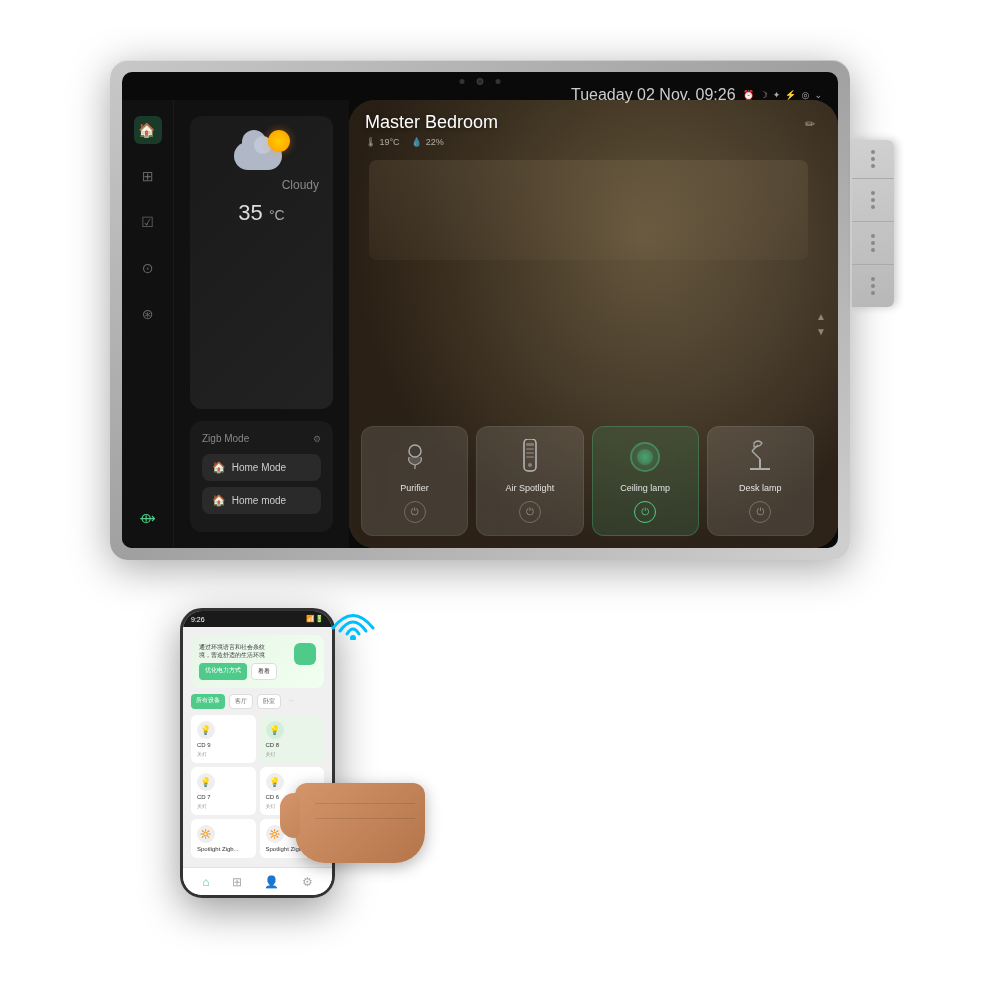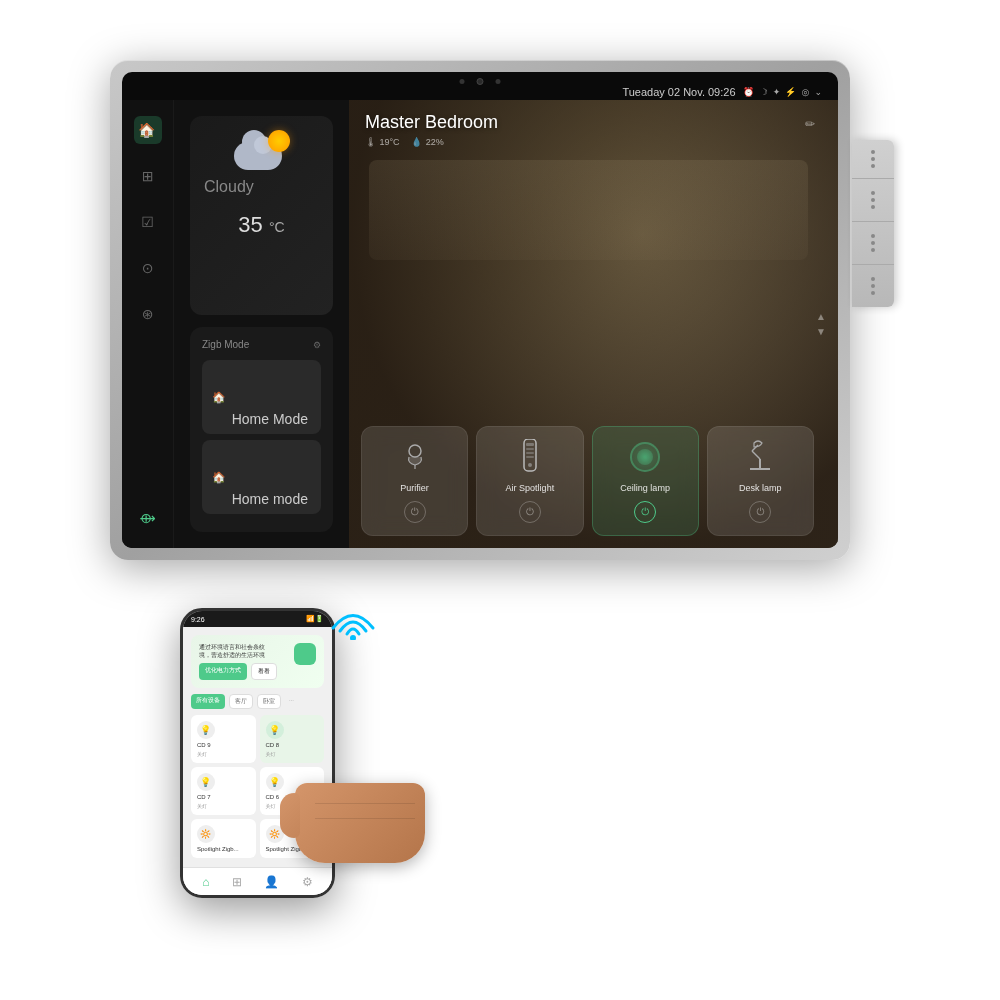--- a/index.html
+++ b/index.html
@@ -77,21 +77,21 @@
       position: absolute;
       top: 14px;
       right: 16px;
       display: flex;
       align-items: center;
       gap: 8px;
       z-index: 10;
     }
     .status-time {
       color: #ccc;
-      font-size: 11px;
+      font-size: 16px;
     }
     .status-icons {
       display: flex;
       gap: 5px;
       align-items: center;
     }
     .status-icon {
       color: #aaa;
       font-size: 9px;
     }
@@ -197,23 +197,23 @@
       right: 0;
       width: 22px;
       height: 22px;
       background: radial-gradient(circle, #ffcc00, #ff9900);
       border-radius: 50%;
       box-shadow: 0 0 8px #ff990066;
     }
 
     .weather-label {
       color: #888;
-      font-size: 16px;
-      text-align: left;
-      margin-bottom: 16px;
+      font-size: 12px;
+      text-align: right;
+      margin-bottom: 8px;
     }
     .weather-temp {
       color: #ddd;
       font-size: 22px;
       font-weight: 300;
       text-align: center;
     }
     .weather-unit {
       font-size: 14px;
       color: #aaa;
@@ -243,30 +243,30 @@
       padding: 7px 10px;
       margin-bottom: 6px;
       cursor: pointer;
     }
     .scene-btn-icon {
       color: #888;
       font-size: 11px;
     }
     .scene-btn-label {
       color: #ccc;
-      font-size: 14px;
-      margin-top: 44px;
+      font-size: 10px;
     }
 
     
     .right-panel {
       flex: 1;
       background: transparent;
       position: relative;
       overflow: hidden;
+      border-radius: 26px;
     }
 
     .room-bg {
       position: absolute;
       top: 0; left: 0; right: 0; bottom: 0;
       background: linear-gradient(135deg, #2a2418 0%, #3a3020 30%, #4a4030 60%, #5a5040 100%);
     }
 
     
     .room-header {

